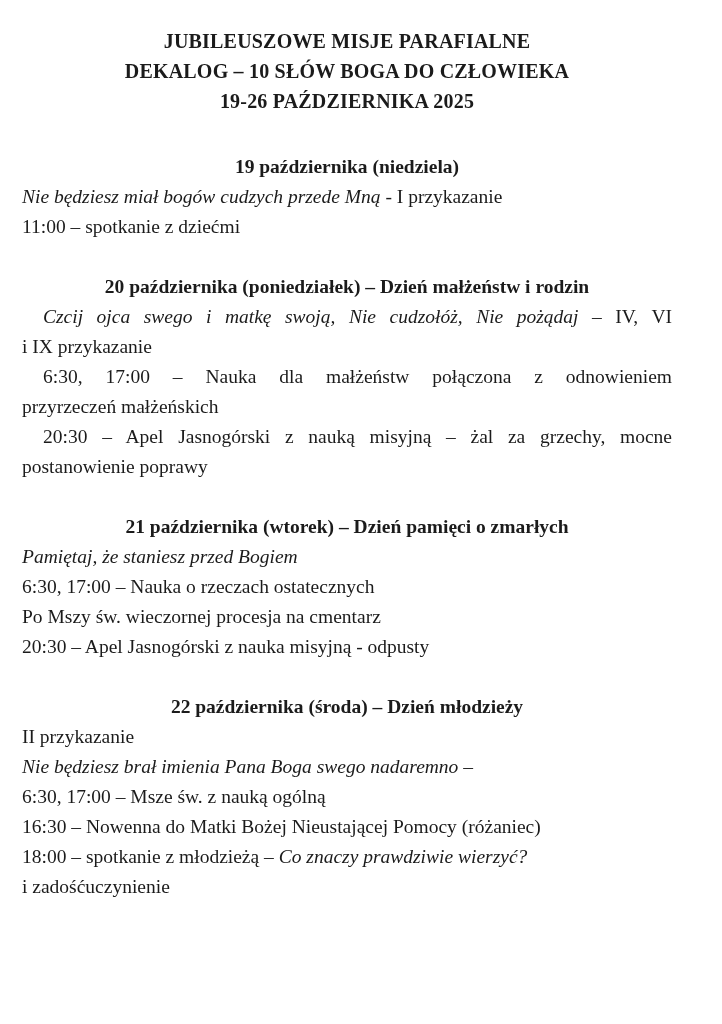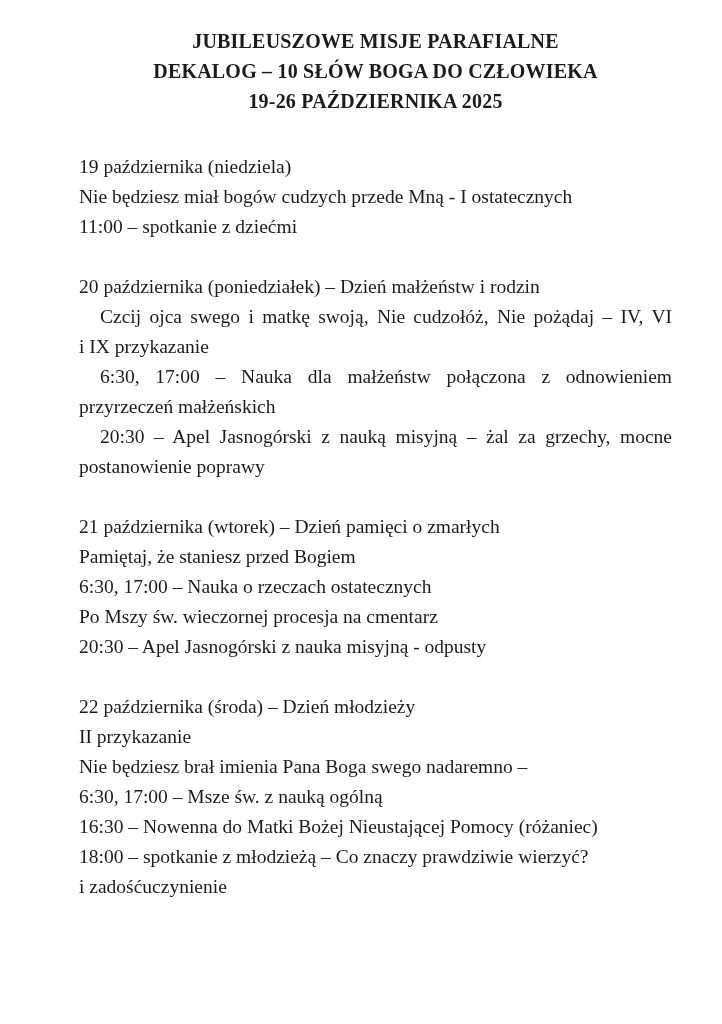--- a/index.html
+++ b/index.html
@@ -11,64 +11,66 @@
     height: 1024px;
     overflow: hidden;
     background: #ffffff;
     color: #1b1b1b;
     font-family: "Liberation Serif", "DejaVu Serif", serif;
   }
   .page {
     box-sizing: border-box;
     width: 722px;
     height: 1024px;
-    padding: 26px 50px 0 79px;
+    padding: 26px 50px 0 22px;
   }
   .title-block {
     text-align: center;
     font-weight: bold;
     font-size: 20px;
     line-height: 30px;
     letter-spacing: 0.2px;
   }
   .content {
     margin-top: 36px;
     font-size: 19.5px;
     line-height: 30px;
   }
   .schedule-section {
     margin: 0 0 30px 0;
   }
   .heading {
-    font-weight: normal;
+    font-weight: bold;
+    text-align: center;
   }
   .line {
     text-align: left;
   }
   .line.justify {
     text-align: justify;
     text-align-last: justify;
     margin-left: 21px;
   }
   .italic {
+    font-style: italic;
   }
 </style>
 </head>
 <body>
 
 <div class="page">
   <div class="title-block">
     <div>JUBILEUSZOWE MISJE PARAFIALNE</div>
     <div>DEKALOG – 10 SŁÓW BOGA DO CZŁOWIEKA</div>
     <div>19-26 PAŹDZIERNIKA 2025</div>
   </div>
   <div class="content" id="sections-container">
       <section class="schedule-section">
         <div class="heading">19 października (niedziela)</div>
-        <div class="line"><span class="italic">Nie będziesz miał bogów cudzych przede Mną</span><span> - I ostatecznych</span></div>
+        <div class="line"><span class="italic">Nie będziesz miał bogów cudzych przede Mną</span><span> - I przykazanie</span></div>
         <div class="line"><span>11:00 – spotkanie z dziećmi</span></div>
       </section>
       <section class="schedule-section">
         <div class="heading">20 października (poniedziałek) – Dzień małżeństw i rodzin</div>
         <div class="line justify"><span class="italic">Czcij ojca swego i matkę swoją, Nie cudzołóż, Nie pożądaj</span><span> – IV, VI</span></div>
         <div class="line"><span>i IX przykazanie</span></div>
         <div class="line justify"><span>6:30, 17:00 – Nauka dla małżeństw połączona z odnowieniem</span></div>
         <div class="line"><span>przyrzeczeń małżeńskich</span></div>
         <div class="line justify"><span>20:30 – Apel Jasnogórski z nauką misyjną – żal za grzechy, mocne</span></div>
         <div class="line"><span>postanowienie poprawy</span></div>

